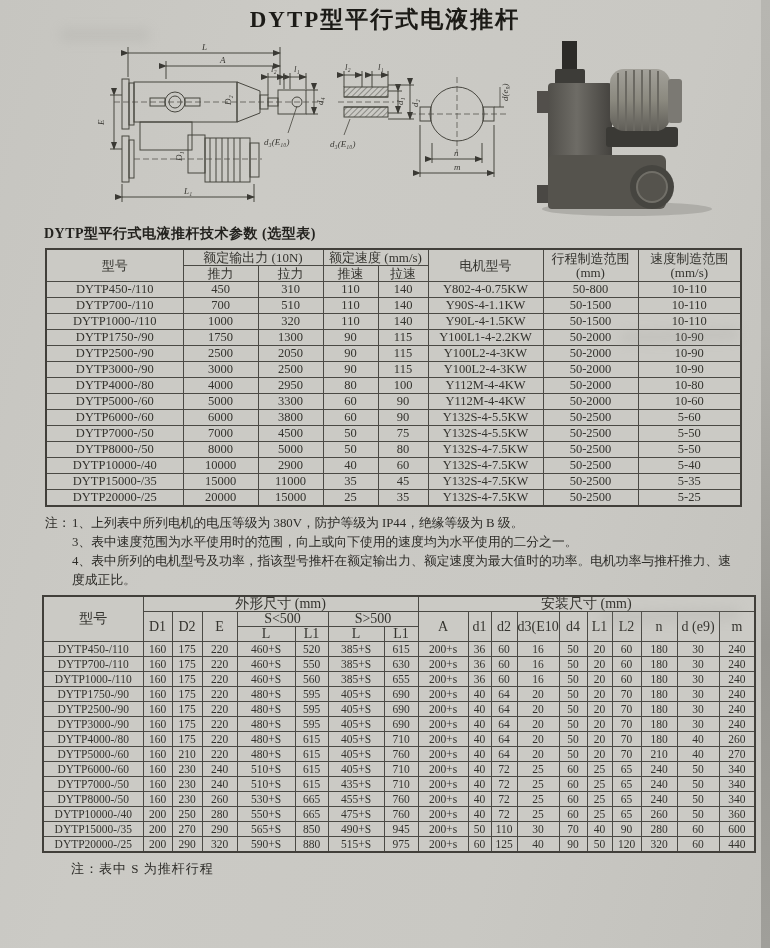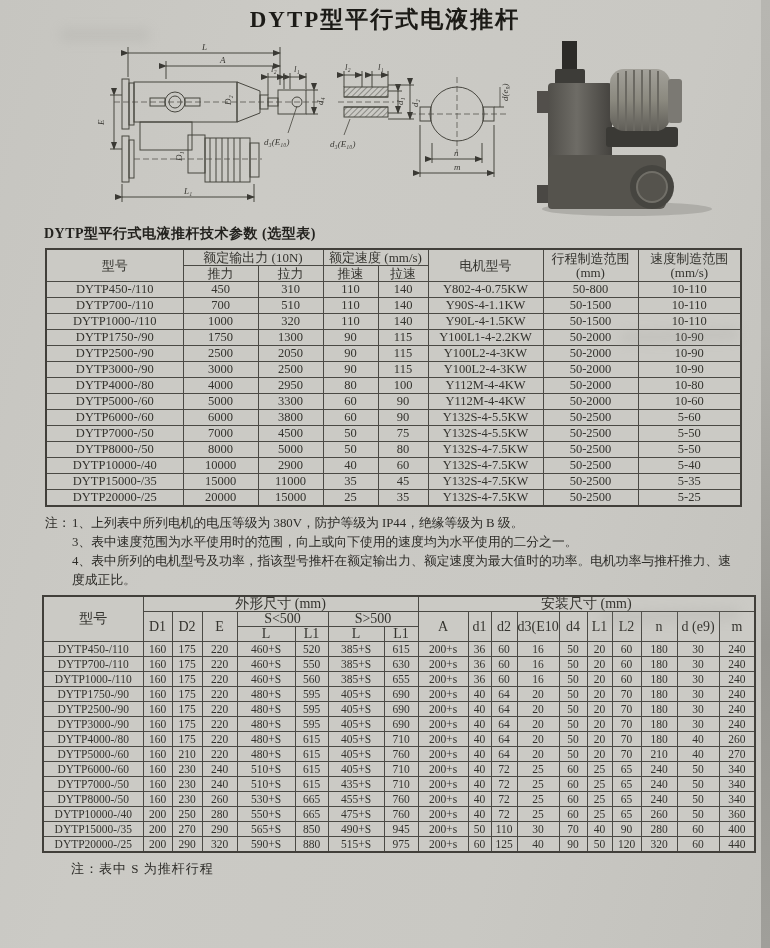--- a/index.html
+++ b/index.html
@@ -723,21 +723,21 @@
           <td>945</td>
           <td>200+s</td>
           <td>50</td>
           <td>110</td>
           <td>30</td>
           <td>70</td>
           <td>40</td>
           <td>90</td>
           <td>280</td>
           <td>60</td>
-          <td>400</td>
+          <td>600</td>
         </tr>
         <tr>
           <td>DYTP20000-/25</td>
           <td>200</td>
           <td>290</td>
           <td>320</td>
           <td>590+S</td>
           <td>880</td>
           <td>515+S</td>
           <td>975</td>

